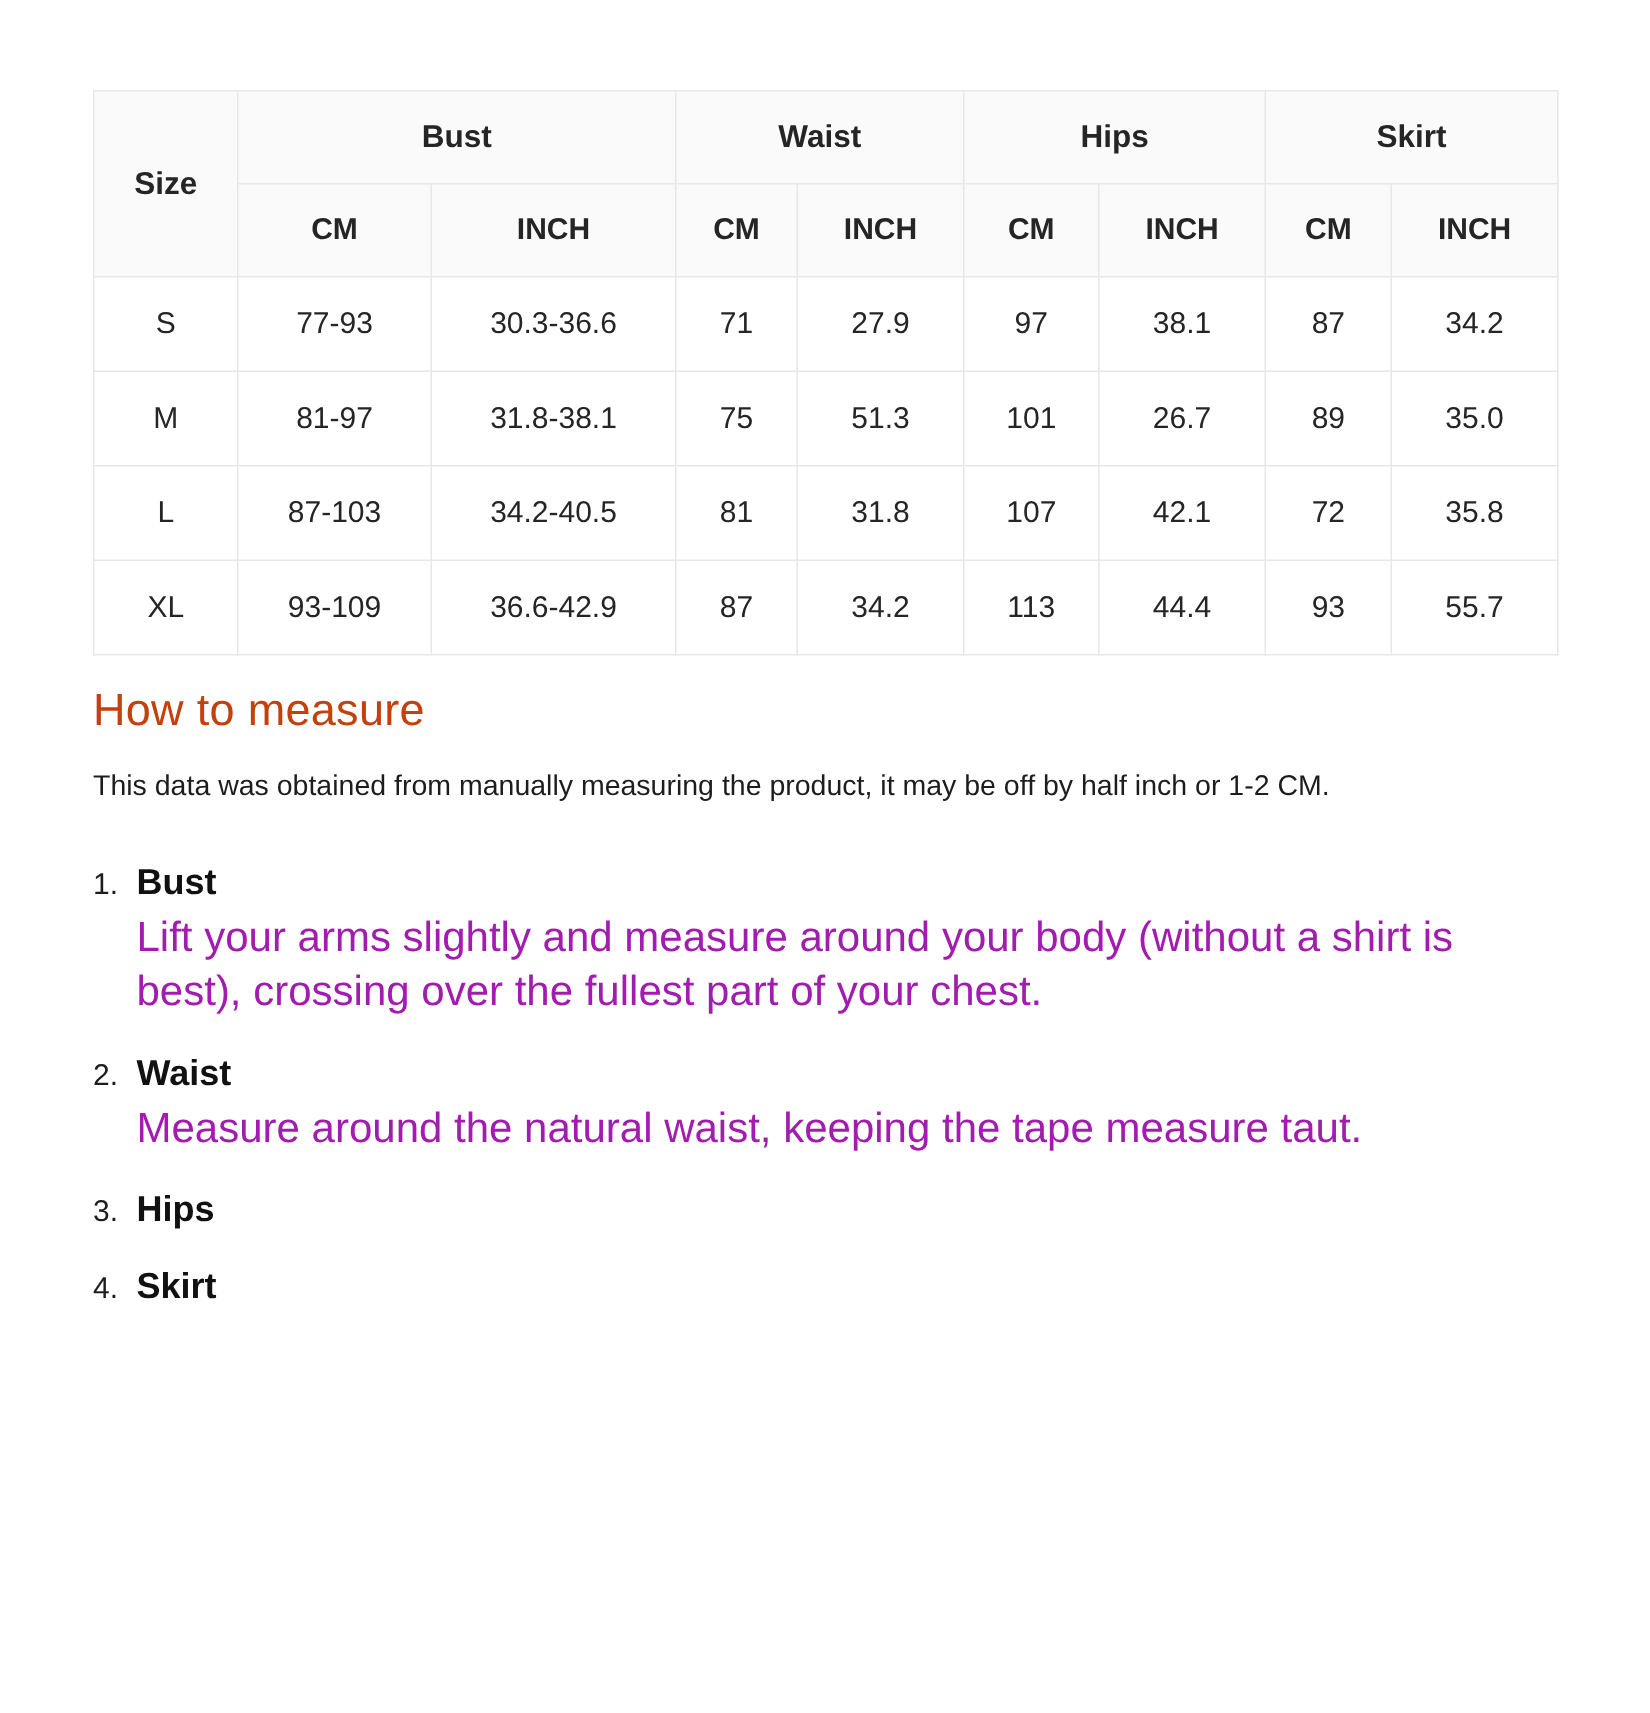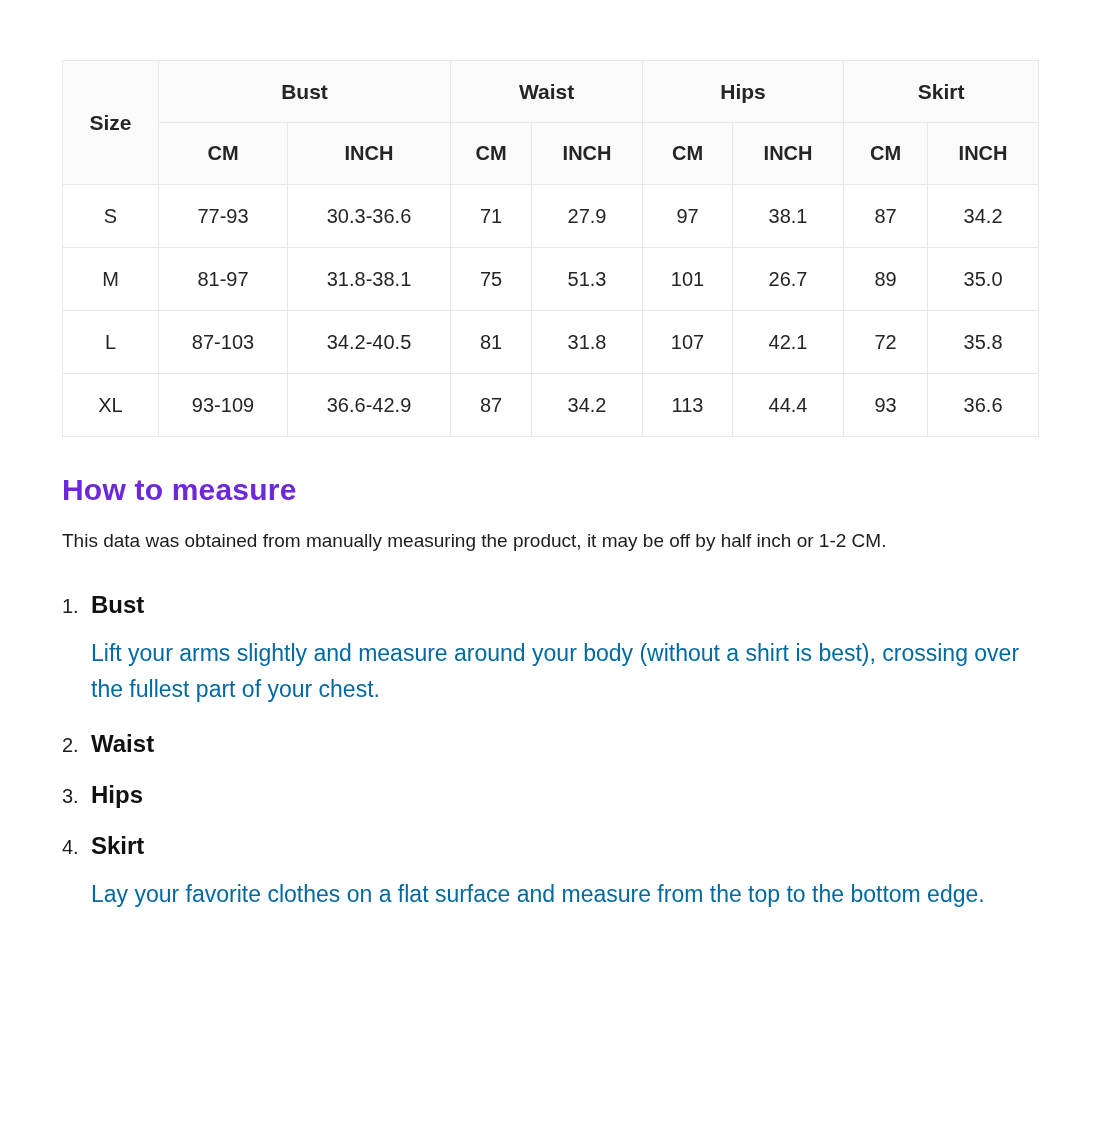--- a/index.html
+++ b/index.html
@@ -42,24 +42,24 @@
   table.size-table thead th.corner { font-size: 21px; }
   table.size-table thead tr.group-row th { font-size: 21px; }
   table.size-table tbody td {
     background: #ffffff;
     height: 63px;
     font-weight: normal;
   }
 
   
   h2.htm-heading {
-    margin-top: 36px;
+    margin-top: 20px;
     font-size: 30px;
-    font-weight: bold;
-    color: #6d28d9;
+    font-weight: normal;
+    color: #c2410c;
     letter-spacing: 0.2px;
   }
   p.htm-intro {
     margin-top: 16px;
     font-size: 19px;
     line-height: 36px;
     color: #1d1d1d;
     max-width: 976px;
   }
   .steps { margin-top: 32px; }
@@ -73,25 +73,25 @@
     flex: 0 0 29px;
     font-size: 20px;
     color: #1d1d1d;
   }
   .step-title {
     font-size: 24px;
     font-weight: bold;
     color: #111111;
   }
   .step-desc {
-    margin-top: 16px;
+    margin-top: 4px;
     padding-left: 29px;
-    font-size: 23px;
+    font-size: 28px;
     line-height: 36px;
-    color: #0369a1;
+    color: #a21caf;
     max-width: 976px;
   }
 </style>
 </head>
 <body>
 
 <div class="page">
 
   <table class="size-table">
     <colgroup>
@@ -160,21 +160,21 @@
       </tr>
       <tr>
         <td>XL</td>
         <td>93-109</td>
         <td>36.6-42.9</td>
         <td>87</td>
         <td>34.2</td>
         <td>113</td>
         <td>44.4</td>
         <td>93</td>
-        <td>36.6</td>
+        <td>55.7</td>
       </tr>
     </tbody>
   </table>
 
   <h2 class="htm-heading">How to measure</h2>
 
   <p class="htm-intro">This data was obtained from manually measuring the product, it may be off by half inch or 1-2 CM.</p>
 
   <div class="steps">
 
@@ -184,31 +184,31 @@
         <span class="step-title">Bust</span>
       </div>
       <div class="step-desc">Lift your arms slightly and measure around your body (without a shirt is best), crossing over the fullest part of your chest.</div>
     </div>
 
     <div class="step">
       <div class="step-head">
         <span class="step-num">2.</span>
         <span class="step-title">Waist</span>
       </div>
+      <div class="step-desc">Measure around the natural waist, keeping the tape measure taut.</div>
     </div>
 
     <div class="step">
       <div class="step-head">
         <span class="step-num">3.</span>
         <span class="step-title">Hips</span>
       </div>
     </div>
 
     <div class="step">
       <div class="step-head">
         <span class="step-num">4.</span>
         <span class="step-title">Skirt</span>
       </div>
-      <div class="step-desc">Lay your favorite clothes on a flat surface and measure from the top to the bottom edge.</div>
     </div>
 
   </div>
 </div>
 
 </body></html>

